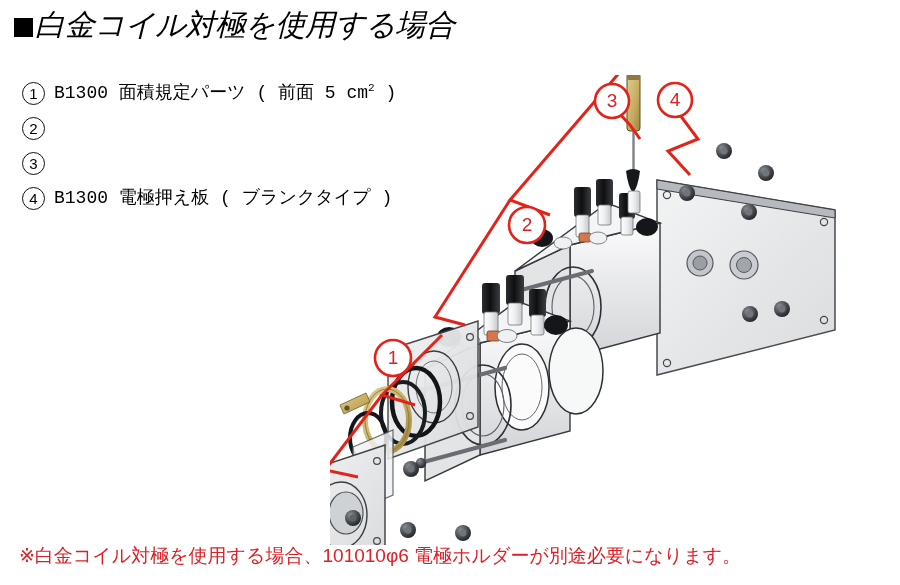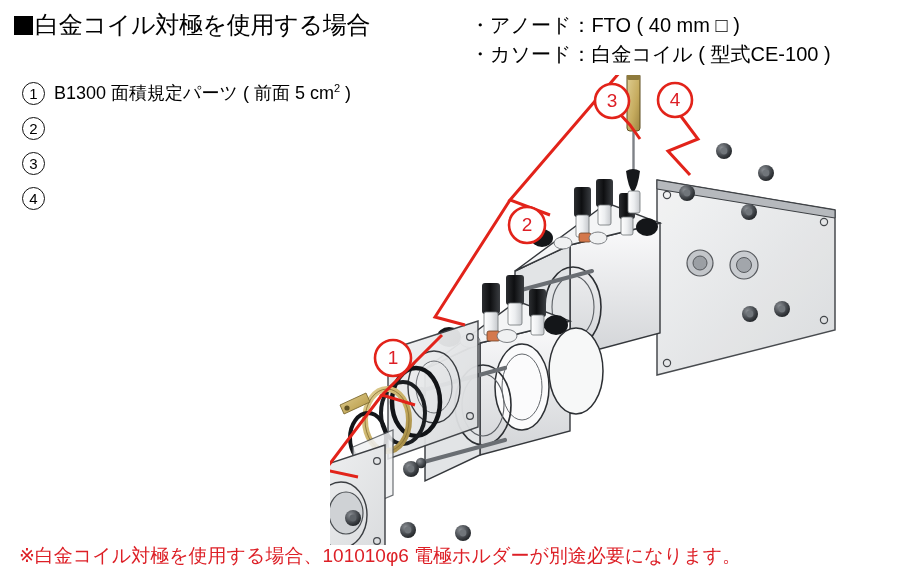--- a/index.html
+++ b/index.html
@@ -19,25 +19,26 @@
     position: relative;
     width: 900px;
     height: 585px;
   }
 
   
   .title {
     position: absolute;
     left: 14px;
     top: 8px;
-    font-size: 24px;
+    font-size: 30px;
     line-height: 34px;
     letter-spacing: -0.3px;
     white-space: nowrap;
     font-weight: 400;
+    font-style: italic;
   }
   .title .sq-marker {
     display: inline-block;
     width: 19px;
     height: 19px;
     background: #000;
     margin-right: 2px;
     vertical-align: -2px;
   }
 
@@ -73,20 +74,21 @@
     font-size: 15px;
     line-height: 21px;
     text-align: center;
     margin-right: 9px;
     margin-top: 2px;
     box-sizing: border-box;
   }
   .part-label {
     font-size: 18px;
     line-height: 26px;
+    font-family: Liberation Mono, monospace;
   }
   .part-label sup {
     font-size: 11px;
     vertical-align: super;
     line-height: 0;
   }
 
   
   .footer-note {
     position: absolute;
@@ -120,42 +122,39 @@
 </style>
 </head>
 <body>
 
 <div id="page">
 
   <div class="title">
     <span class="sq-marker"></span><span>白金コイル対極を使用する場合</span>
   </div>
 
-  <div class="spec-block">
-    <span class="spec-line">・アノード：FTO ( 40 mm □ )</span>
-    <span class="spec-line">・カソード：白金コイル ( 型式CE-100 )</span>
-  </div>
 
   <div class="parts-list">
 
     <div class="part-item">
       <span class="part-num">1</span>
       <span class="part-label"><span>B1300 面積規定パーツ ( 前面 5 cm</span><sup>2</sup><span> )</span></span>
     </div>
 
     <div class="part-item">
       <span class="part-num">2</span>
     </div>
 
     <div class="part-item">
       <span class="part-num">3</span>
     </div>
 
     <div class="part-item">
       <span class="part-num">4</span>
+      <span class="part-label">B1300 電極押え板 ( ブランクタイプ )</span>
     </div>
 
   </div>
 
   <div id="diagram">
     <svg width="570" height="470" viewBox="0 0 570 470" xmlns="http://www.w3.org/2000/svg">
       <defs>
         <linearGradient id="plateGrad" x1="0" y1="0" x2="1" y2="1">
           <stop offset="0%" stop-color="#f2f3f4"></stop>
           <stop offset="100%" stop-color="#d7d9db"></stop>

